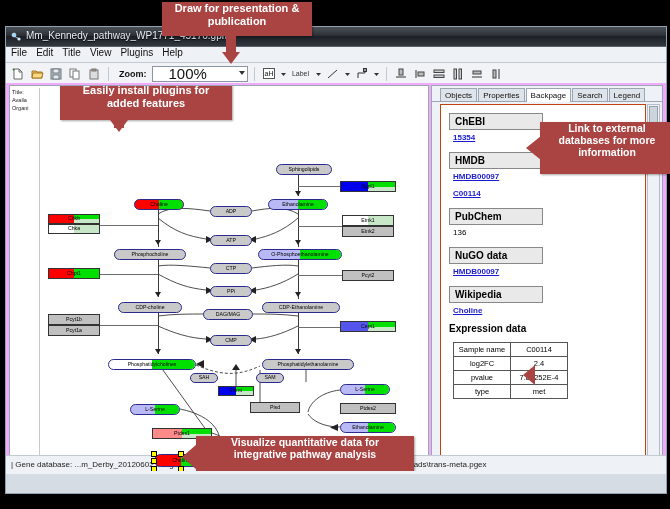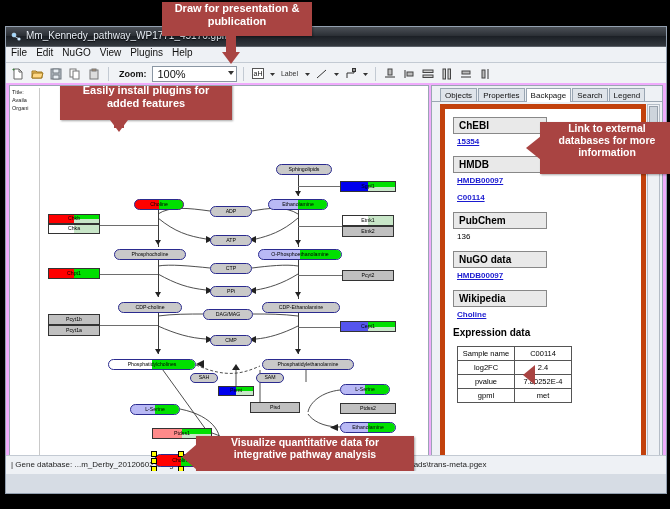--- a/index.html
+++ b/index.html
@@ -20,21 +20,21 @@
        display:flex;padding-left:5px;}
   .menubar span{font-size:10px;color:#111;margin-right:9px;cursor:default;}
 
   .toolbar{height:21px;background:#f1f3f6;border-bottom:1px solid #c3cad3;
        display:flex;align-items:center;padding-left:4px;gap:3px;}
   .tb-btn{width:16px;height:16px;display:flex;align-items:center;justify-content:center;
        font-size:11px;color:#555;}
   .tb-sep{width:1px;height:14px;background:#c3cad3;margin:0 3px;}
   .zoom-lab{font-size:9px;color:#111;margin:0 2px 0 4px;font-weight:bold;}
   .zoom-box{width:78px;height:14px;background:#fff;border:1px solid #8a96a3;
-       font-size:11px;line-height:14px;padding-left:5px;position:relative;color:#111;}
+       font-size:15px;line-height:14px;padding-left:16px;position:relative;color:#111;}
   .zoom-box .arrow{position:absolute;right:2px;top:4px;border-left:3px solid transparent;
        border-right:3px solid transparent;border-top:4px solid #333;}
   .ico-lab{font-size:7px;color:#333;}
   .vis-box{position:absolute;right:13px;top:57px;width:72px;height:14px;background:#fff;
        border:1px solid #8a96a3;font-size:8px;line-height:14px;padding-left:3px;color:#111;}
   .vis-box .arrow{position:absolute;right:3px;top:5px;border-left:3px solid transparent;
        border-right:3px solid transparent;border-top:4px solid #333;}
 
   
   .body{position:absolute;left:0;top:56px;right:0;bottom:19px;background:#f0abfc;}
@@ -47,21 +47,21 @@
        border-top:1px solid #c3cad3;font-size:8px;color:#222;line-height:18px;padding-left:5px;
        white-space:nowrap;overflow:hidden;}
 
   
   .tabs{display:flex;align-items:flex-end;height:15px;padding-left:8px;
         border-bottom:1px solid #9aa6b3;background:#eef1f5;}
   .tab{font-size:8px;padding:2px 4px 1px 4px;border:1px solid #9aa6b3;border-bottom:none;
        background:#dfe4ea;margin-right:1px;color:#111;}
   .tab.active{background:#fff;position:relative;top:1px;padding-bottom:2px;}
   .backpage{position:absolute;left:8px;top:18px;right:16px;bottom:4px;background:#fff;
-       border:5px solid #c2410c;overflow:hidden;padding:6px 4px 0 8px;}
+       border:1px solid #c2410c;overflow:hidden;padding:6px 4px 0 8px;}
   .bp-head{display:inline-block;min-width:82px;background:#e9e9e9;border:1px solid #888;
        font-size:10px;font-weight:bold;padding:2px 5px;color:#000;margin-bottom:3px;}
   .bp-link{font-size:8px;color:#1a1ad0;text-decoration:underline;font-weight:bold;
        margin:0 0 8px 4px;display:block;}
   .bp-plain{font-size:8px;color:#000;margin:0 0 8px 4px;display:block;}
   .bp-title{font-size:10px;font-weight:bold;color:#000;margin:2px 0 8px 0;}
   .bp-sub{font-size:7.5px;color:#000;margin:0 0 3px 2px;}
   table.bp-tab{border-collapse:collapse;margin-left:4px;border:1px solid #555;}
   table.bp-tab td{border:1px solid #555;font-size:7.5px;text-align:center;
        padding:2px 4px;color:#000;min-width:48px;}
@@ -115,21 +115,21 @@
         <circle cx="3" cy="4" r="2" fill="#9fd8ff" stroke="#cfe9ff" stroke-width=".6"></circle>
         <circle cx="8" cy="8" r="1.6" fill="#cfe9ff"></circle>
         <line x1="3.6" y1="5.4" x2="7" y2="7.2" stroke="#cfe9ff" stroke-width=".8"></line>
       </svg>
       <div class="tb-text">Mm_Kennedy_pathway_WP1771_45176.gpml</div>
     </div>
 
     <div class="menubar">
       <span>File</span>
       <span>Edit</span>
-      <span>NuGO</span>
+      <span>Title</span>
       <span>View</span>
       <span>Plugins</span>
       <span>Help</span>
     </div>
 
     <div class="toolbar">
       <div class="tb-btn">
         <svg width="12" height="12" viewBox="0 0 12 12">
             <path d="M2 1h5l3 3v7H2z" fill="#fff" stroke="#666"></path>
             <path d="M7 1v3h3" fill="none" stroke="#666"></path>
@@ -534,21 +534,21 @@
             </tr>
             <tr>
               <td>log2FC</td>
               <td>2.4</td>
             </tr>
             <tr>
               <td>pvalue</td>
               <td>7.80252E-4</td>
             </tr>
             <tr>
-              <td>gpml</td>
+              <td>type</td>
               <td>met</td>
             </tr>
           </tbody>
             </table>
         </div>
 
         <div class="vscroll">
           <div class="thumb"></div>
         </div>
       </div>

